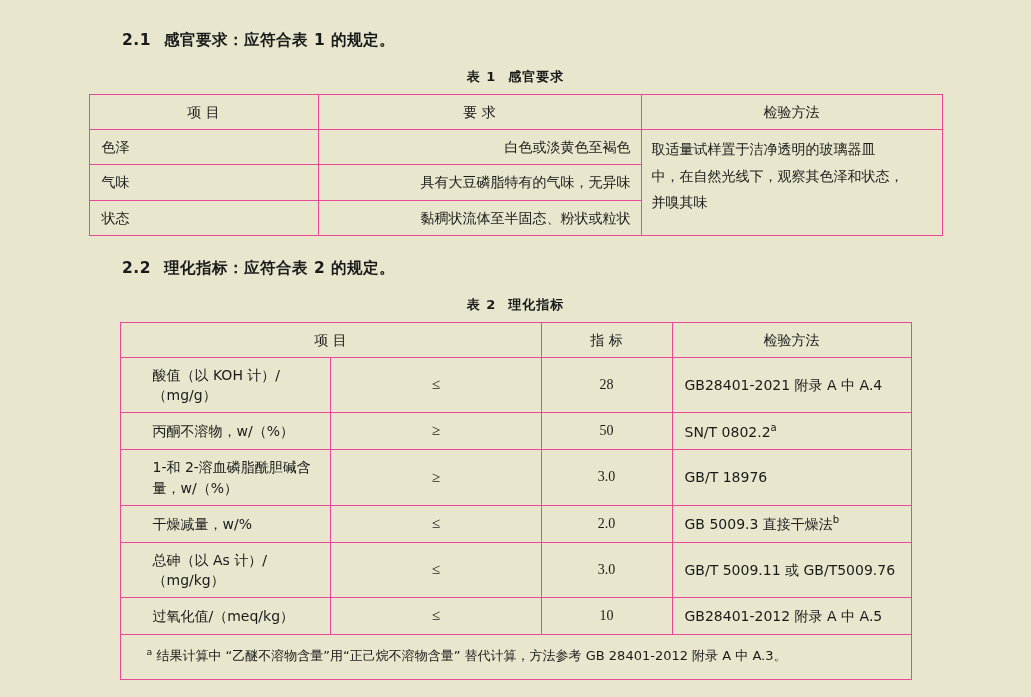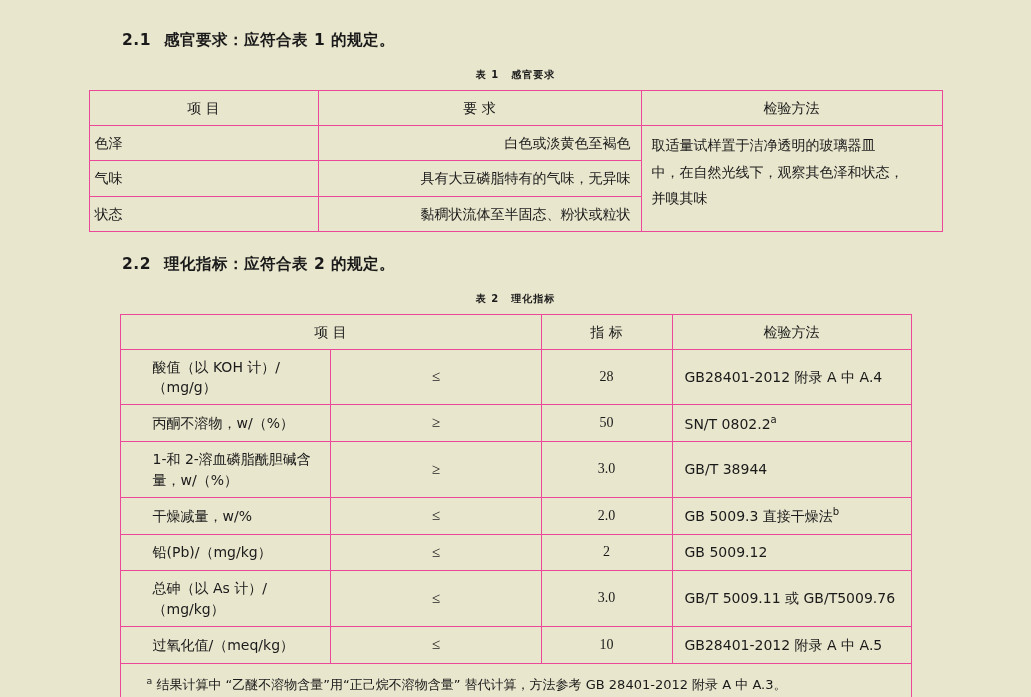--- a/index.html
+++ b/index.html
@@ -32,21 +32,21 @@
   .section-head .num {
     display: inline-block;
     min-width: 42px;
   }
   .sec1 { margin-top: 8px; }
   .sec2 { margin-top: 22px; }
 
   .table-title {
     text-align: center;
     font-family: "DejaVu Sans", sans-serif;
-    font-size: 10px;
+    font-size: 13px;
     font-weight: bold;
     margin: 16px 0 8px 0;
     letter-spacing: 1px;
   }
   .table-title .sp { display: inline-block; width: 12px; }
 
   table.doc {
     border-collapse: collapse;
     margin: 0 auto;
     table-layout: fixed;
@@ -62,21 +62,21 @@
   .t1 .c1 { width: 208px; }
   .t1 .c2 { width: 302px; }
   .t1 .c3 { width: 280px; }
   .t1 .hdr {
     text-align: center;
     font-family: "DejaVu Sans", sans-serif;
     font-size: 14px;
   }
   .t1 .item {
     font-family: "DejaVu Sans", sans-serif;
-    padding-left: 5px;
+    padding-left: 12px;
   }
   .t1 .req {
     text-align: right;
     font-family: "DejaVu Sans", sans-serif;
   }
   .t1 .method {
     font-family: "DejaVu Sans", sans-serif;
     vertical-align: top;
     line-height: 1.9;
     padding: 6px 8px 6px 10px;
@@ -171,50 +171,44 @@
       <tr>
         <td class="c1 hdr" colspan="2">项            目</td>
         <td class="c3 hdr">指            标</td>
         <td class="c4 hdr">检验方法</td>
       </tr>
 
       <tr>
         <td class="c1 name">酸值（以 KOH 计）/（mg/g）</td>
         <td class="c2 sym">≤</td>
         <td class="c3 val">28</td>
-        <td class="c4 meth"><span>GB28401-2012 附录 A 中 A.4</span></td>
+        <td class="c4 meth"><span>GB28401-2021 附录 A 中 A.4</span></td>
       </tr>
 
       <tr>
         <td class="c1 name">丙酮不溶物，w/（%）</td>
         <td class="c2 sym">≥</td>
         <td class="c3 val">50</td>
         <td class="c4 meth"><span>SN/T 0802.2</span><sup>a</sup></td>
       </tr>
 
       <tr>
         <td class="c1 name">1-和 2-溶血磷脂酰胆碱含量，w/（%）</td>
         <td class="c2 sym">≥</td>
         <td class="c3 val">3.0</td>
-        <td class="c4 meth"><span>GB/T 38944</span></td>
+        <td class="c4 meth"><span>GB/T 18976</span></td>
       </tr>
 
       <tr>
         <td class="c1 name">干燥减量，w/%</td>
         <td class="c2 sym">≤</td>
         <td class="c3 val">2.0</td>
         <td class="c4 meth"><span>GB 5009.3 直接干燥法</span><sup>b</sup></td>
       </tr>
 
-      <tr>
-        <td class="c1 name">铅(Pb)/（mg/kg）</td>
-        <td class="c2 sym">≤</td>
-        <td class="c3 val">2</td>
-        <td class="c4 meth"><span>GB 5009.12</span></td>
-      </tr>
 
       <tr>
         <td class="c1 name">总砷（以 As 计）/（mg/kg）</td>
         <td class="c2 sym">≤</td>
         <td class="c3 val">3.0</td>
         <td class="c4 meth"><span>GB/T 5009.11 或 GB/T5009.76</span></td>
       </tr>
 
       <tr>
         <td class="c1 name">过氧化值/（meq/kg）</td>

